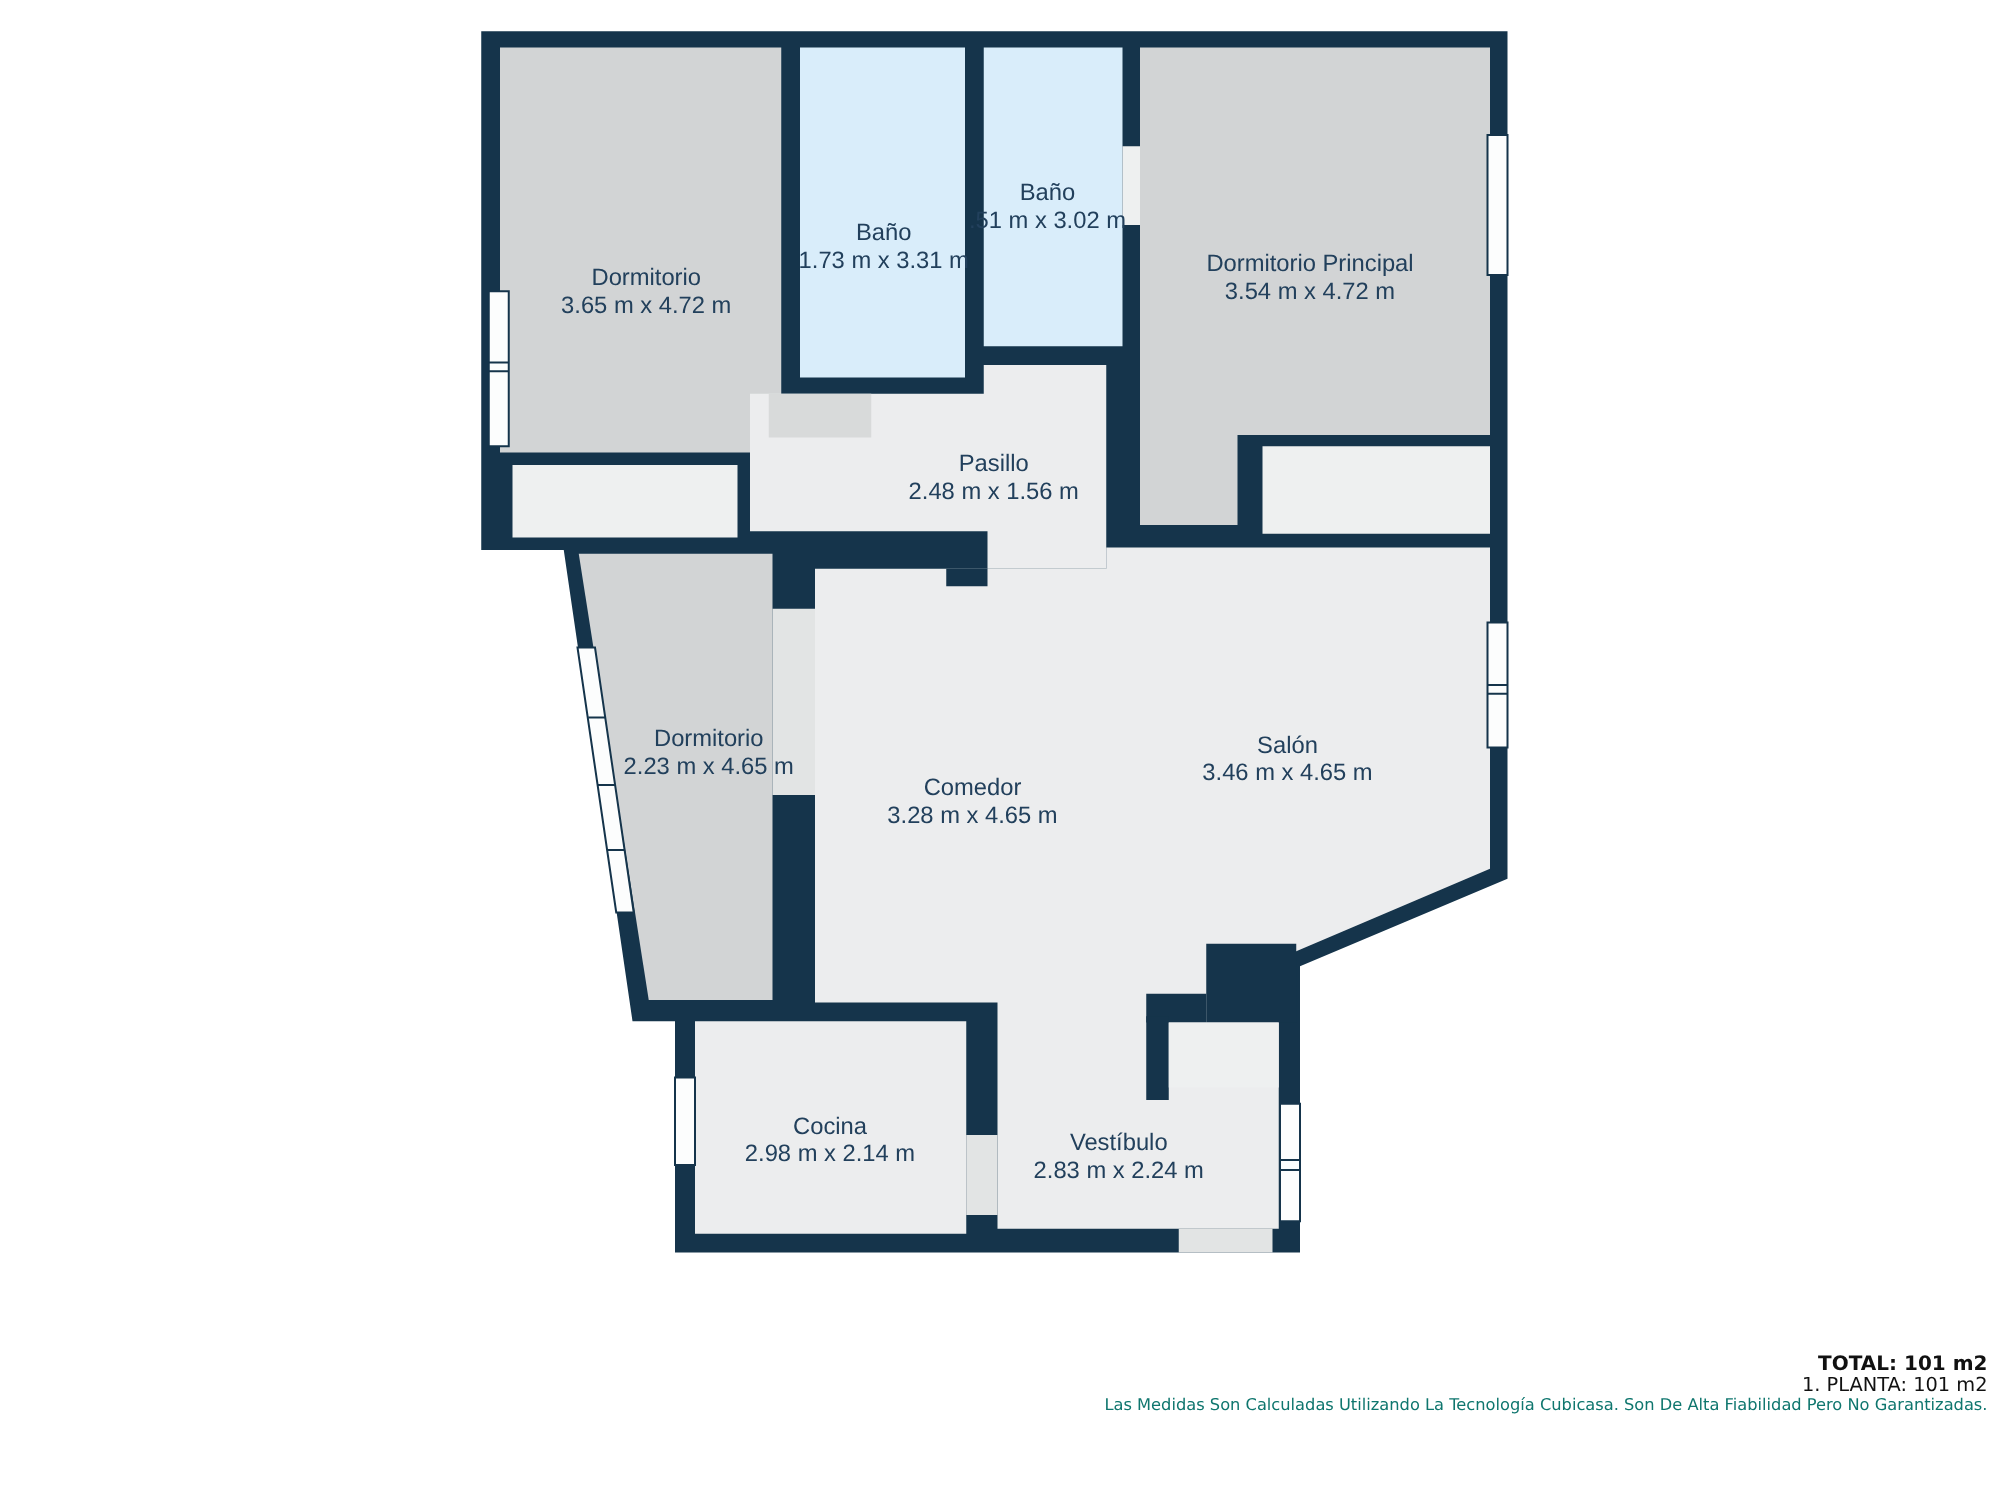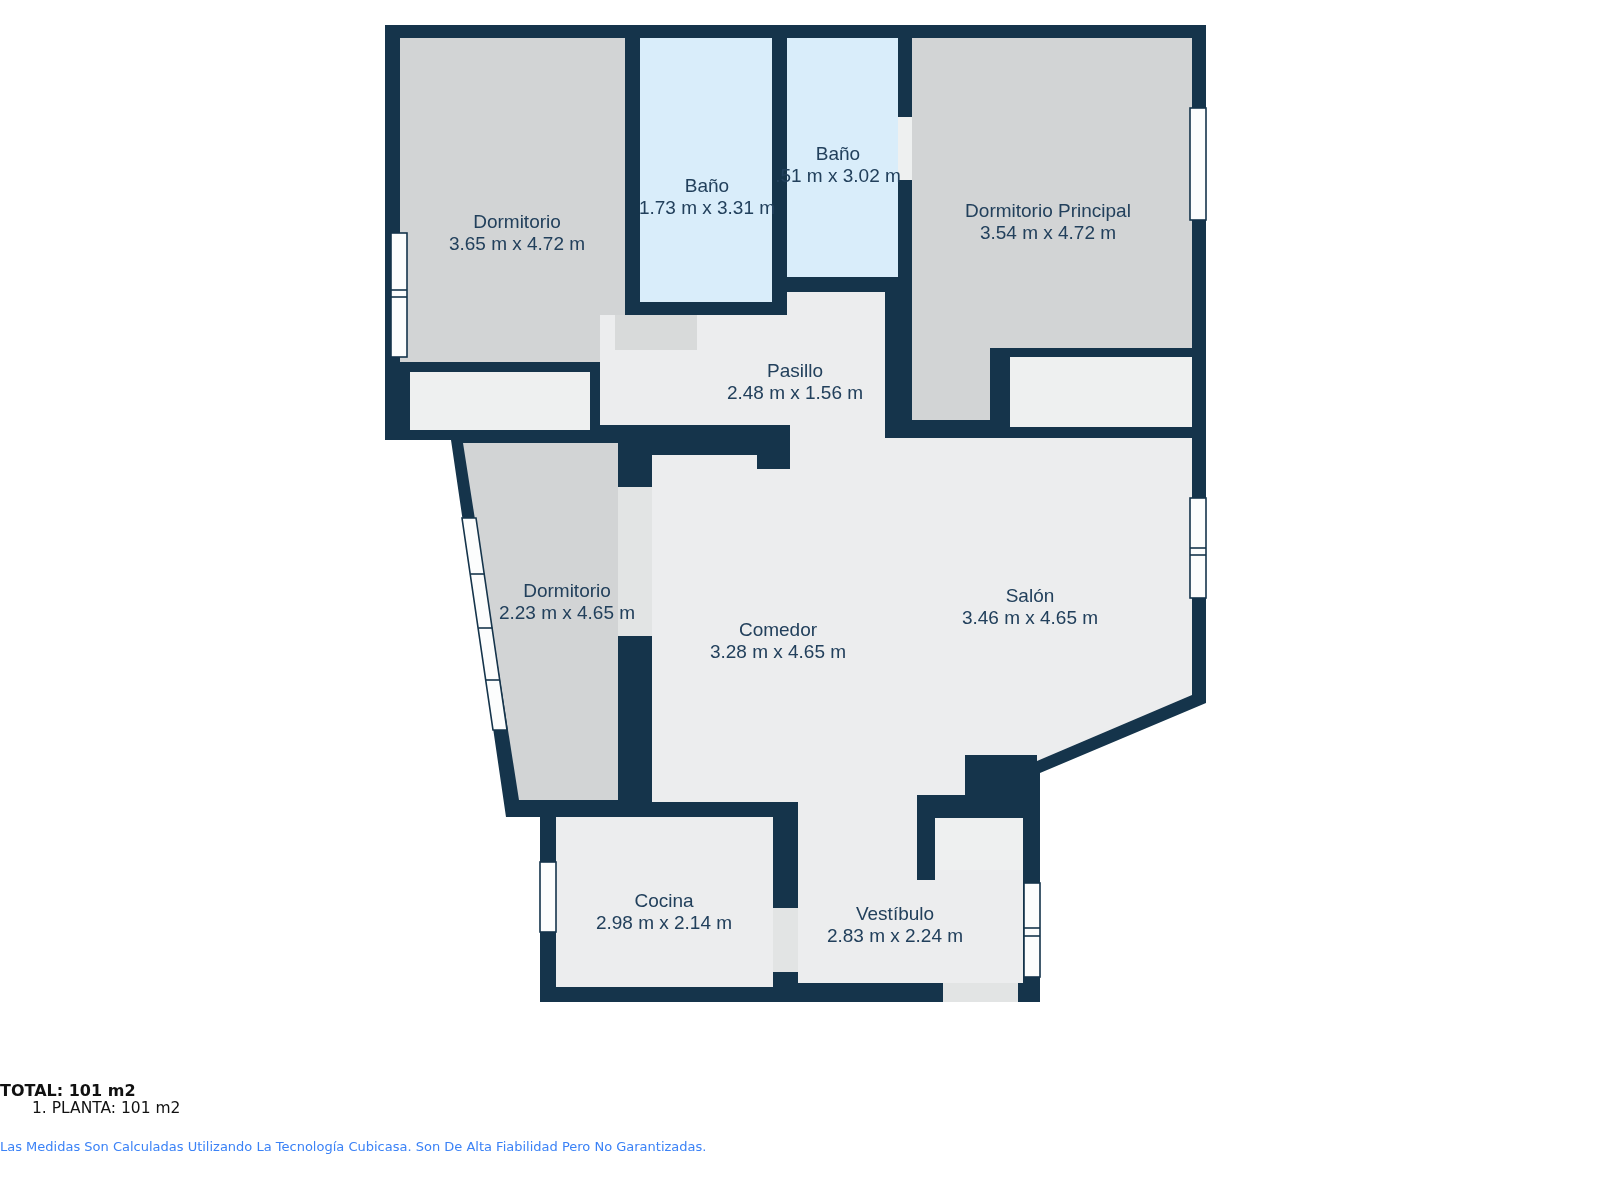--- a/index.html
+++ b/index.html
@@ -16,26 +16,26 @@
   .floor-closet{fill:#eef0f0;}
   .door-gray{fill:#d8dada;}
   .door-light{fill:#e2e4e4;}
   .window{fill:#fcfdfd;stroke:#15344b;stroke-width:1.6;}
   .mullion{stroke:#15344b;stroke-width:1.6;}
   .room-label, .room-dims{
     fill:#22405c;font-size:19px;text-anchor:middle;
     font-family:"Liberation Sans", sans-serif;
   }
   .footer{
-    position:absolute;left:0;top:1082px;width:1590px;text-align:left;
+    position:absolute;left:0;top:1082px;width:1590px;text-align:right;
     font-family:"DejaVu Sans", sans-serif;color:#111111;
   }
   .footer .total{font-size:16px;font-weight:bold;line-height:18px;}
   .footer .line{font-size:15.5px;line-height:17px;margin-left:32px;}
-  .footer .disclaimer{margin-top:22px;font-size:13px;color:#3b82f6;}
+  .footer .disclaimer{font-size:13px;color:#0f766e;}
 </style>
 </head>
 <body>
 
 <div class="plan-wrap">
 <svg width="1600" height="1200" viewBox="0 0 1600 1200">
 
   <polygon class="wall" points="385,25 1206,25 1206,703 1040,773 1040,1002 540,1002 540,817 506,817 451,440 385,440"></polygon>
 
   <rect class="floor-gray" x="400" y="38" width="225" height="324"></rect>

